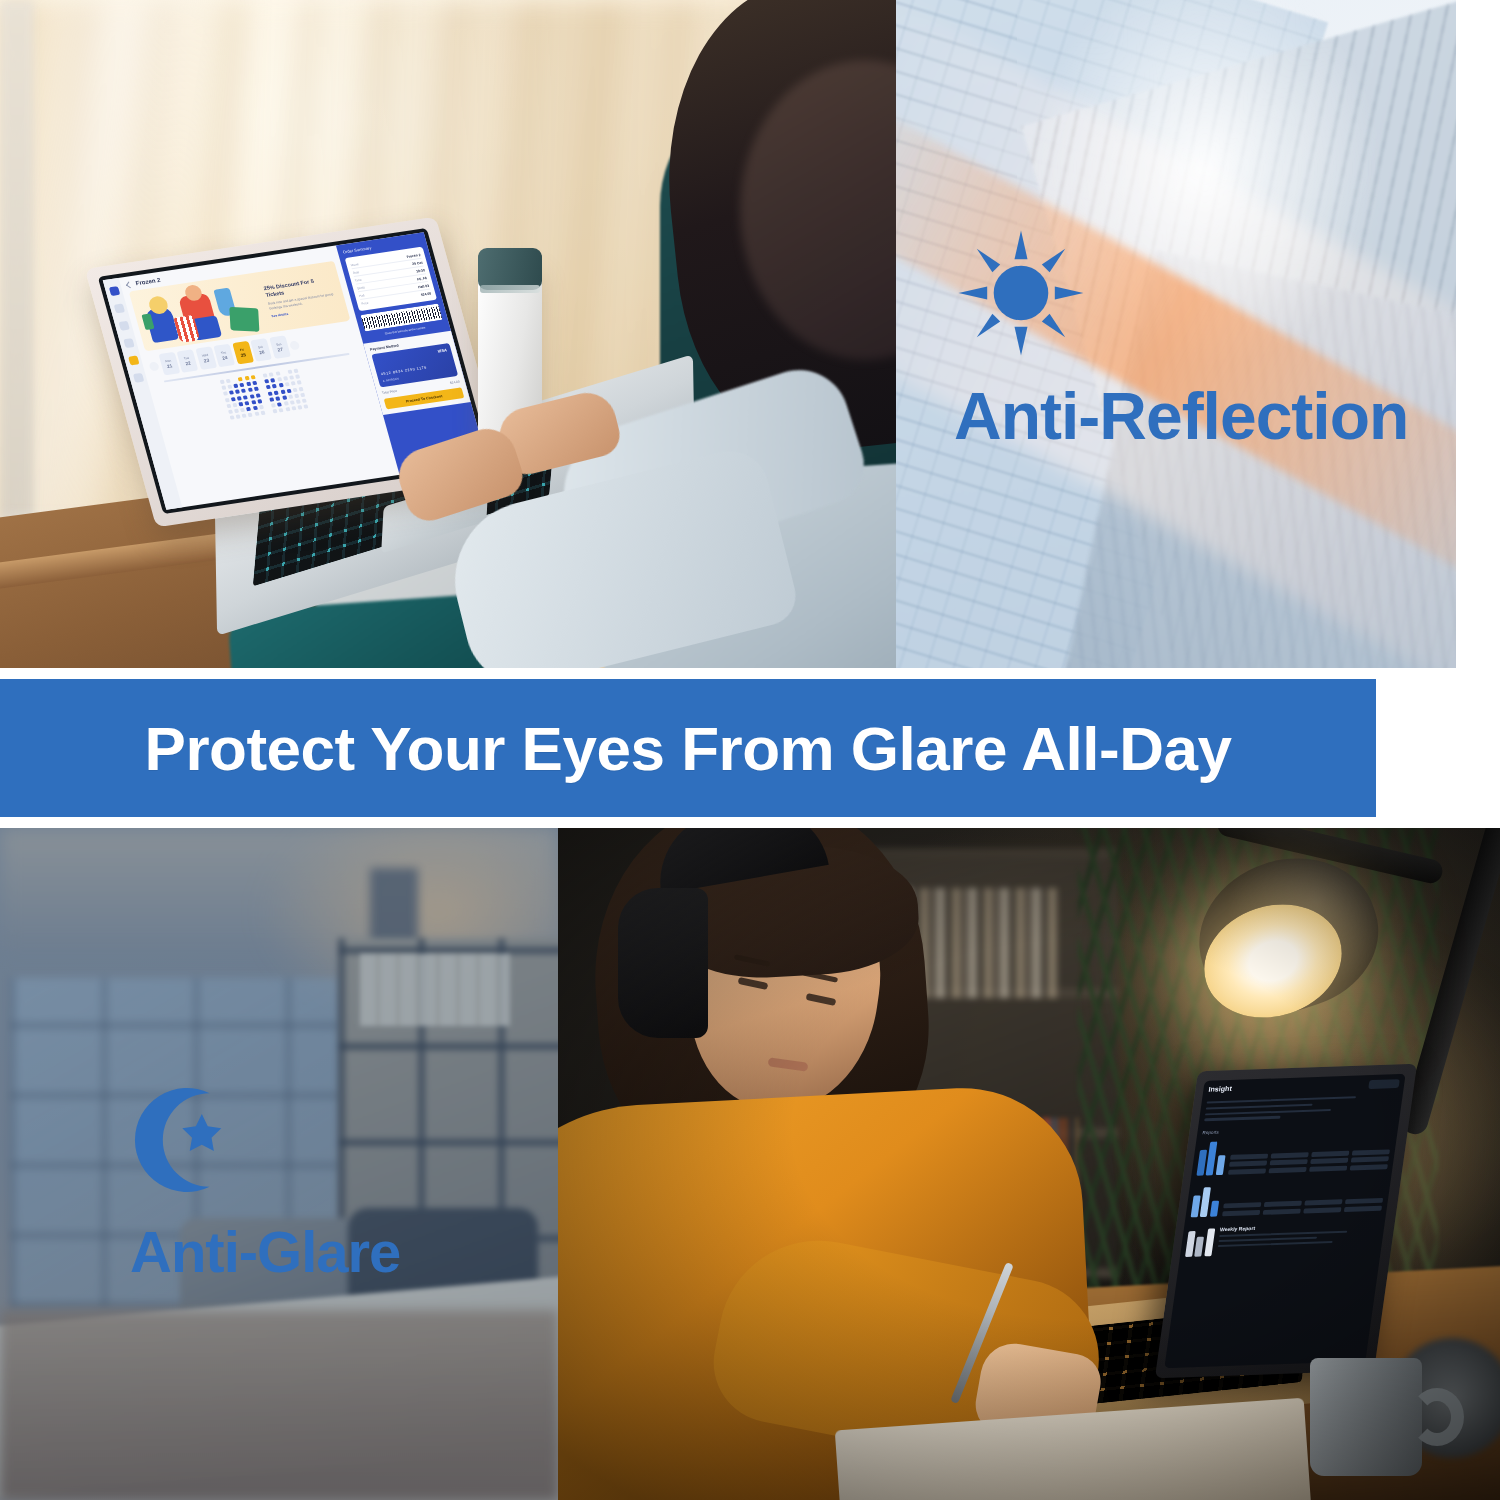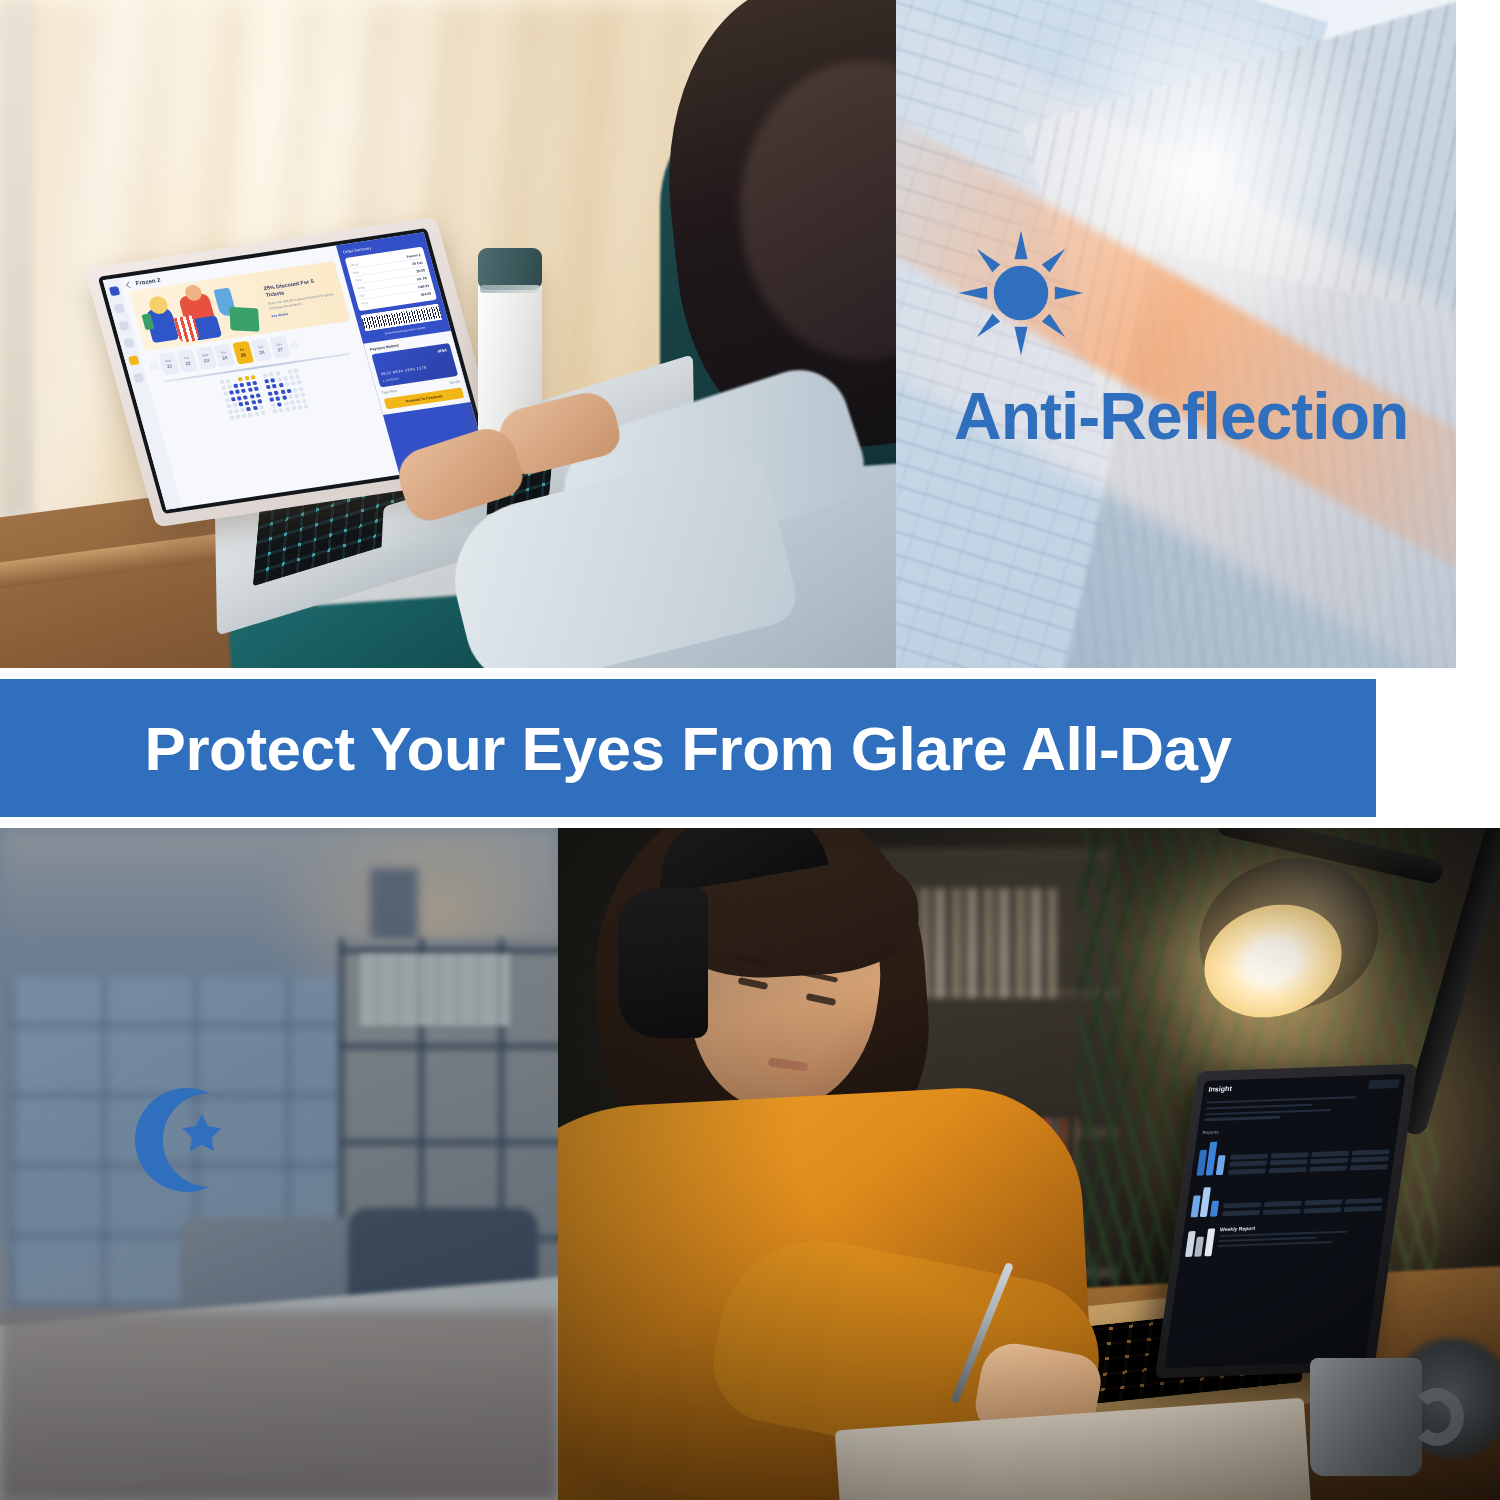--- a/index.html
+++ b/index.html
@@ -687,20 +687,21 @@
     <div class="of-floor"></div>
     <div class="of-tint"></div>
   </div>
 
   <div class="moon-wrap">
     <svg viewBox="0 0 100 100" width="130" height="130" aria-hidden="true">
       <path d="M72 14 A40 40 0 1 0 72 86 A33 33 0 1 1 72 14 Z" fill="#2F6FBE"></path>
       <polygon fill="#2F6FBE" points="66,30 70.6,39.4 81,40.9 73.5,48.2 75.3,58.5 66,53.6 56.7,58.5 58.5,48.2 51,40.9 61.4,39.4"></polygon>
     </svg>
   </div>
+  <div class="badge-label" id="office-label">Anti-Glare</div>
 
   <div class="panel" id="p-night">
     <div class="n-wall"></div>
     <div class="n-shelf"></div>
     <div class="n-books2"></div>
     <div class="n-books"></div>
     <div class="n-plant"></div>
 
     <div class="lamp-glow"></div>
     <div class="lamp-arm2"></div>

